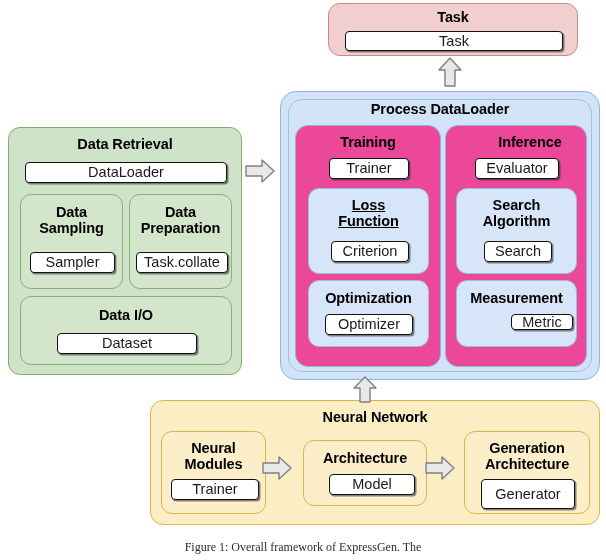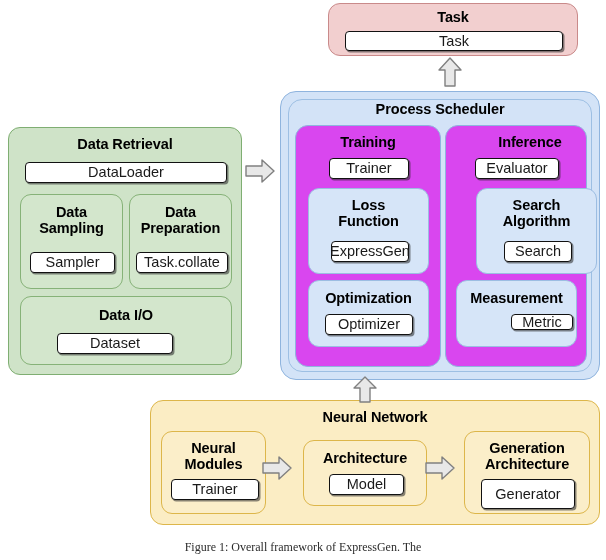--- a/index.html
+++ b/index.html
@@ -89,21 +89,21 @@
   .sub-green > .panel-title { margin-top: 9px; }
   #data-io-panel > .panel-title { margin-top: 10px; }
 
   #sampler-chip {
     position: absolute; left: 9px; top: 57px; width: 85px; height: 21px;
   }
   #taskcollate-chip {
     position: absolute; left: 6px; top: 57px; width: 92px; height: 21px;
   }
   #dataset-chip {
-    position: absolute; left: 36px; top: 36px; width: 116px; height: 21px;
+    position: absolute; left: 36px; top: 36px; width: 140px; height: 21px;
   }
 
   
   
   #process-scheduler-outer {
     left: 280px; top: 91px; width: 320px; height: 289px;
     background: #d3e3f7;
     border-color: #8fb4de;
     border-radius: 16px;
   }
@@ -117,21 +117,21 @@
   }
   #process-scheduler-outer > .panel-title {
     margin-top: 9px;
     position: relative;
     z-index: 3;
   }
 
   .column-blue {
     position: absolute;
     box-sizing: border-box;
-    background: #d946ef;
+    background: #ec4899;
     border: 1.4px solid #8fb4de;
     border-radius: 13px;
     z-index: 2;
   }
   #training-column { left: 14px; top: 33px; width: 146px; height: 242px; }
   #inference-column { left: 164px; top: 33px; width: 142px; height: 242px; padding-left: 28px; }
 
   .column-blue > .panel-title { margin-top: 8px; }
 
   #trainer-chip {
@@ -141,23 +141,23 @@
     position: absolute; left: 29px; top: 32px; width: 84px; height: 21px; text-align: right;
   }
 
   .sub-blue {
     position: absolute;
     box-sizing: border-box;
     background: #d6e5f8;
     border: 1.3px solid #9cbde2;
     border-radius: 11px;
   }
-  #loss-function-panel { left: 12px; top: 62px; width: 121px; height: 86px; }
+  #loss-function-panel { left: 12px; top: 62px; width: 121px; height: 86px; text-decoration: underline; }
   #optimization-panel  { left: 12px; top: 154px; width: 121px; height: 67px; }
-  #search-algorithm-panel { left: 10px; top: 62px; width: 121px; height: 86px; margin-left: 20px; }
+  #search-algorithm-panel { left: 10px; top: 62px; width: 121px; height: 86px; }
   #measurement-panel   { left: 10px; top: 154px; width: 121px; height: 67px; }
 
   .sub-blue > .panel-title { margin-top: 8px; }
   #optimization-panel > .panel-title,
   #measurement-panel > .panel-title { margin-top: 9px; }
 
   #criterion-chip {
     position: absolute; left: 22px; top: 52px; width: 78px; height: 21px;
   }
   #optimizer-chip {
@@ -190,21 +190,21 @@
   #architecture-panel  { left: 152px; top: 39px; width: 124px; height: 66px; }
   #generation-arch-panel { left: 313px; top: 30px; width: 126px; height: 83px; }
 
   .sub-yellow > .panel-title { margin-top: 8px; }
   #architecture-panel > .panel-title { margin-top: 9px; }
 
   #module-chip {
     position: absolute; left: 9px; top: 47px; width: 88px; height: 21px;
   }
   #model-chip {
-    position: absolute; left: 25px; top: 33px; width: 75px; height: 21px;
+    position: absolute; left: 25px; top: 33px; width: 86px; height: 21px;
   }
   #generator-chip {
     position: absolute; left: 16px; top: 47px; width: 94px; height: 30px;
   }
 
   
   .arrow { position: absolute; }
   .arrow svg { display: block; }
   #arrow-retrieval-to-scheduler { left: 245px; top: 158px; }
   #arrow-scheduler-to-task      { left: 437px; top: 57px; }
@@ -255,32 +255,32 @@
       <div class="chip" id="taskcollate-chip">Task.collate</div>
     </div>
 
     <div class="sub-green" id="data-io-panel">
       <div class="panel-title">Data I/O</div>
       <div class="chip" id="dataset-chip">Dataset</div>
     </div>
   </div>
 
   <div class="panel" id="process-scheduler-outer">
-    <div class="panel-title">Process Scheduler</div>
+    <div class="panel-title">Process DataLoader</div>
 
     <div class="column-blue" id="training-column">
       <div class="panel-title">Training</div>
       <div class="chip" id="trainer-chip">Trainer</div>
 
       <div class="sub-blue" id="loss-function-panel">
         <div class="panel-title">
           <span>Loss</span><br>
           <span>Function</span>
         </div>
-        <div class="chip" id="criterion-chip">ExpressGen</div>
+        <div class="chip" id="criterion-chip">Criterion</div>
       </div>
 
       <div class="sub-blue" id="optimization-panel">
         <div class="panel-title">Optimization</div>
         <div class="chip" id="optimizer-chip">Optimizer</div>
       </div>
     </div>
 
     <div class="column-blue" id="inference-column">
       <div class="panel-title">Inference</div>

